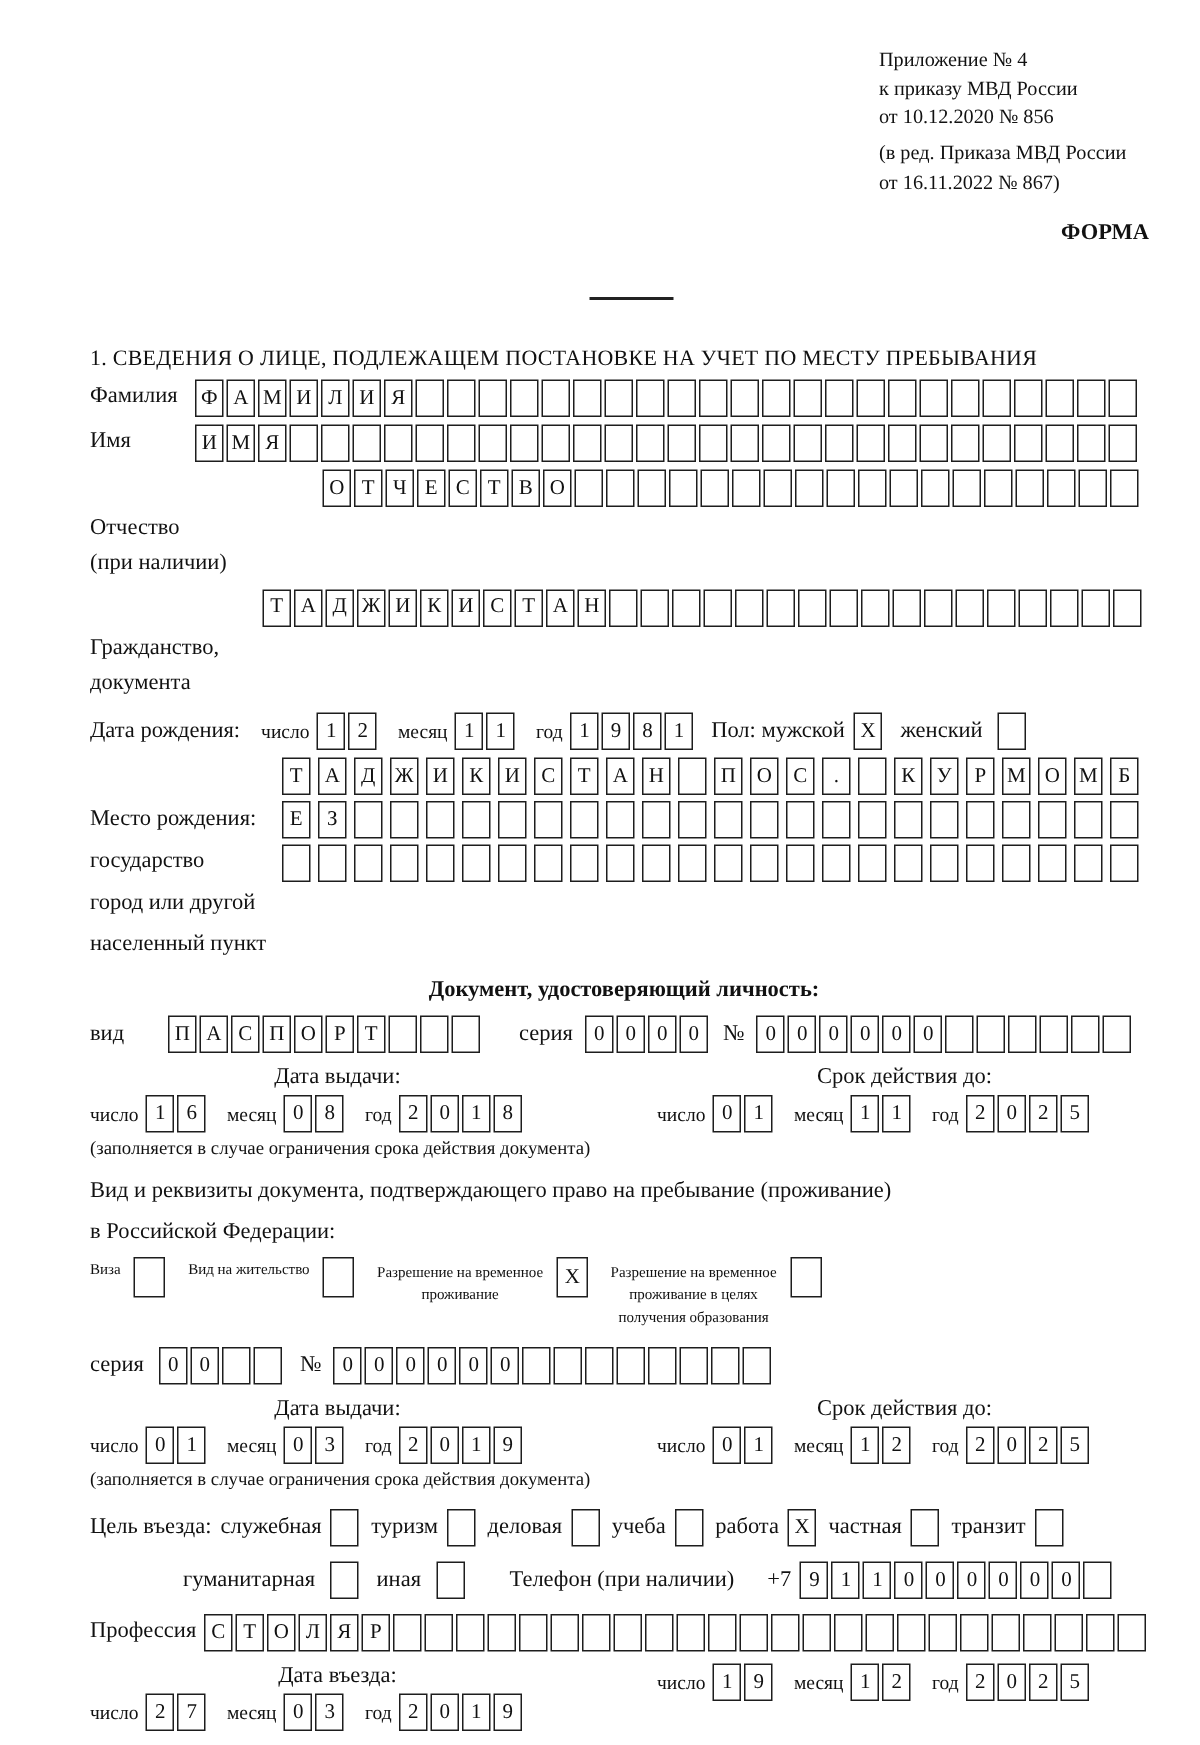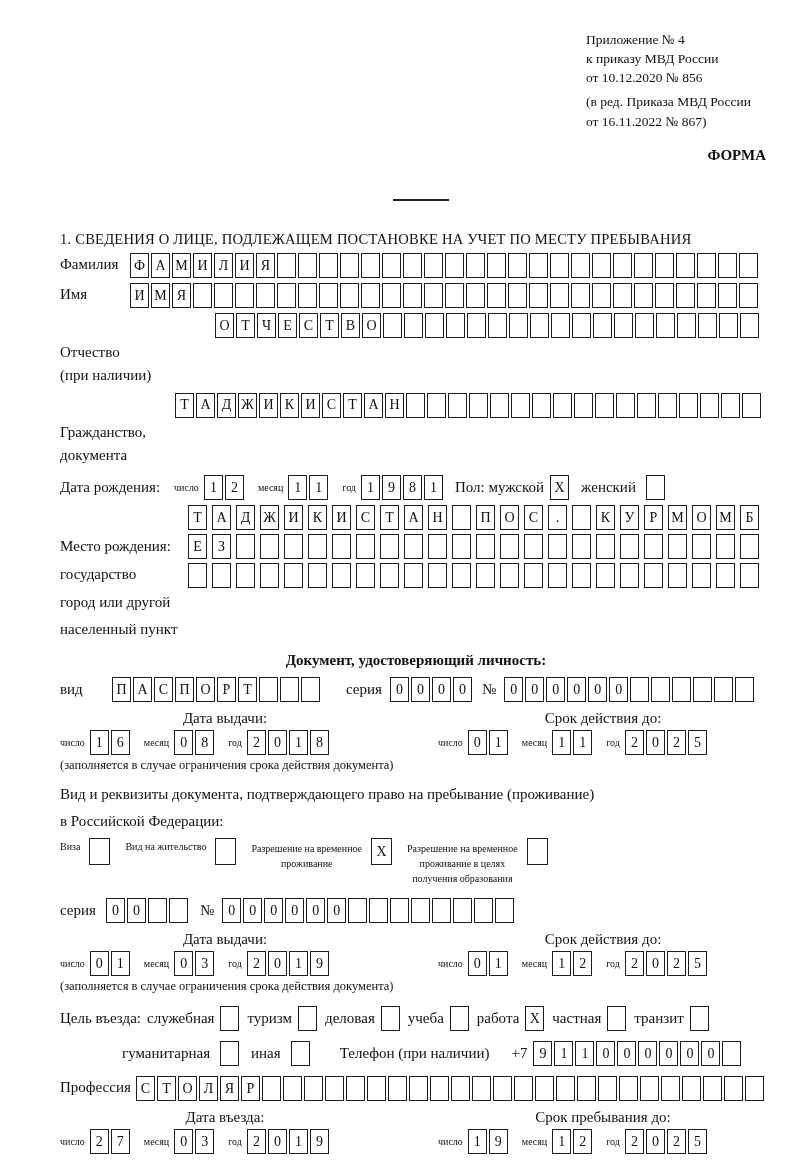--- a/index.html
+++ b/index.html
@@ -19,21 +19,21 @@
         border:1.6px solid #1d1d1d;margin-right:2px;box-sizing:border-box;font-size:14px;background:#fff;}
   .wide .cell{margin-right:5px;}
   .big .cell{width:21px;height:27px;} .ml10{margin-left:10px;} .ml6{margin-left:6px;}
   .center-heading{text-align:center;font-weight:bold;font-size:15px;margin-top:8px;}
   .dates{display:flex;margin-top:8px;}
   .dg{display:flex;flex-direction:column;align-items:flex-start;}
   .dg-left{width:378px;}
   .dg-right{flex:1;}
   .dheading{width:100%;text-align:center;font-size:15px;margin-bottom:3px;}
   .drow{display:flex;align-items:center;}
-  .drow .dlabel{font-size:10px;margin:0 5px 0 12px;}
+  .drow .dlabel{font-size:13px;margin:0 5px 0 12px;}
   .drow .dlabel:first-child{margin-left:0;}
   .note{font-size:12.5px;margin-top:3px;}
   .plain{font-size:15px;margin-top:10px;line-height:1.5;}
   .opts{display:flex;align-items:flex-start;margin-top:6px;gap:13px;}
   .opt{display:flex;align-items:flex-start;gap:9px;}
   .olabel{font-size:10px;padding-top:3px;}
   .olabel.centered{text-align:center;line-height:1.5;}
   .inline-row{display:flex;align-items:center;flex-wrap:nowrap;margin-top:8px;}
   .inline-row .lbl{padding-top:0;}
   .bp-rows{display:flex;flex-direction:column;gap:4px;}
@@ -636,21 +636,20 @@
           <span class="dlabel">год</span>
           <span class="cells">
             <span class="cell">2</span>
             <span class="cell">0</span>
             <span class="cell">1</span>
             <span class="cell">9</span>
           </span>
         </div>
     </div>
     <div class="dg dg-right">
-      <div class="dheading" style="width:330px">Срок пребывания до:</div>
       <div class="drow">
           <span class="dlabel">число</span>
           <span class="cells">
             <span class="cell">1</span>
             <span class="cell">9</span>
           </span>
           <span class="dlabel">месяц</span>
           <span class="cells">
             <span class="cell">1</span>
             <span class="cell">2</span>

